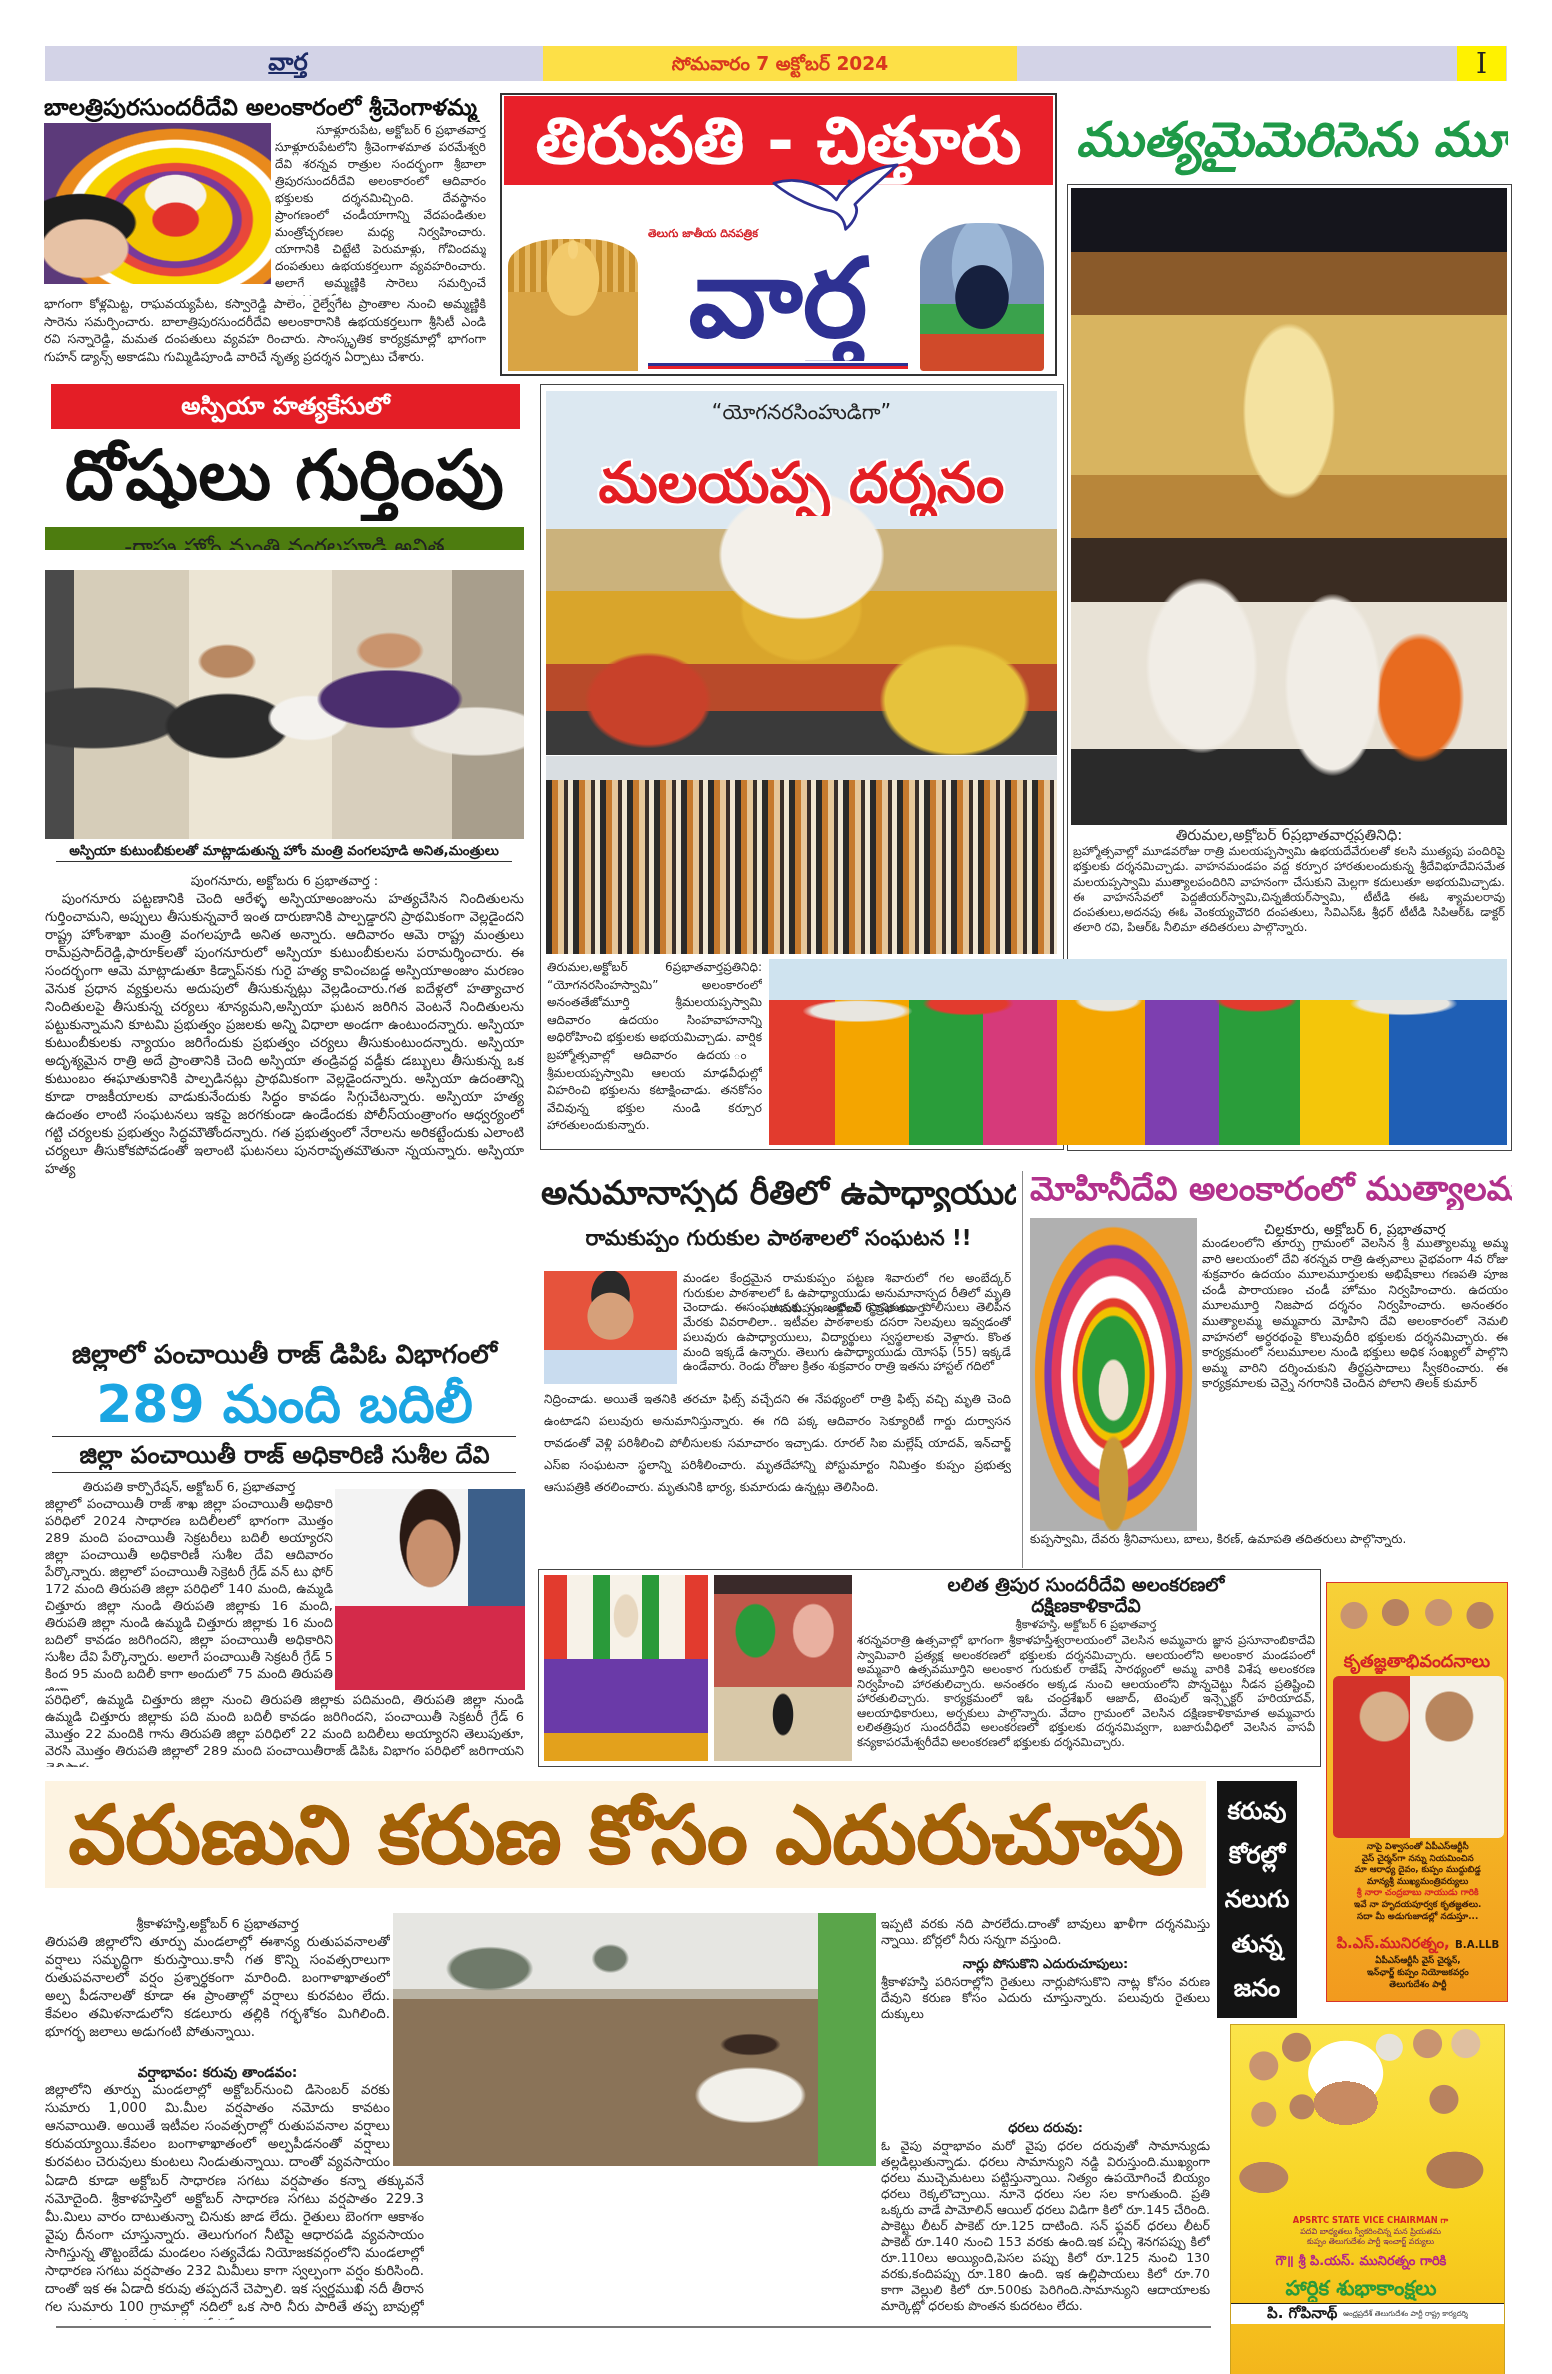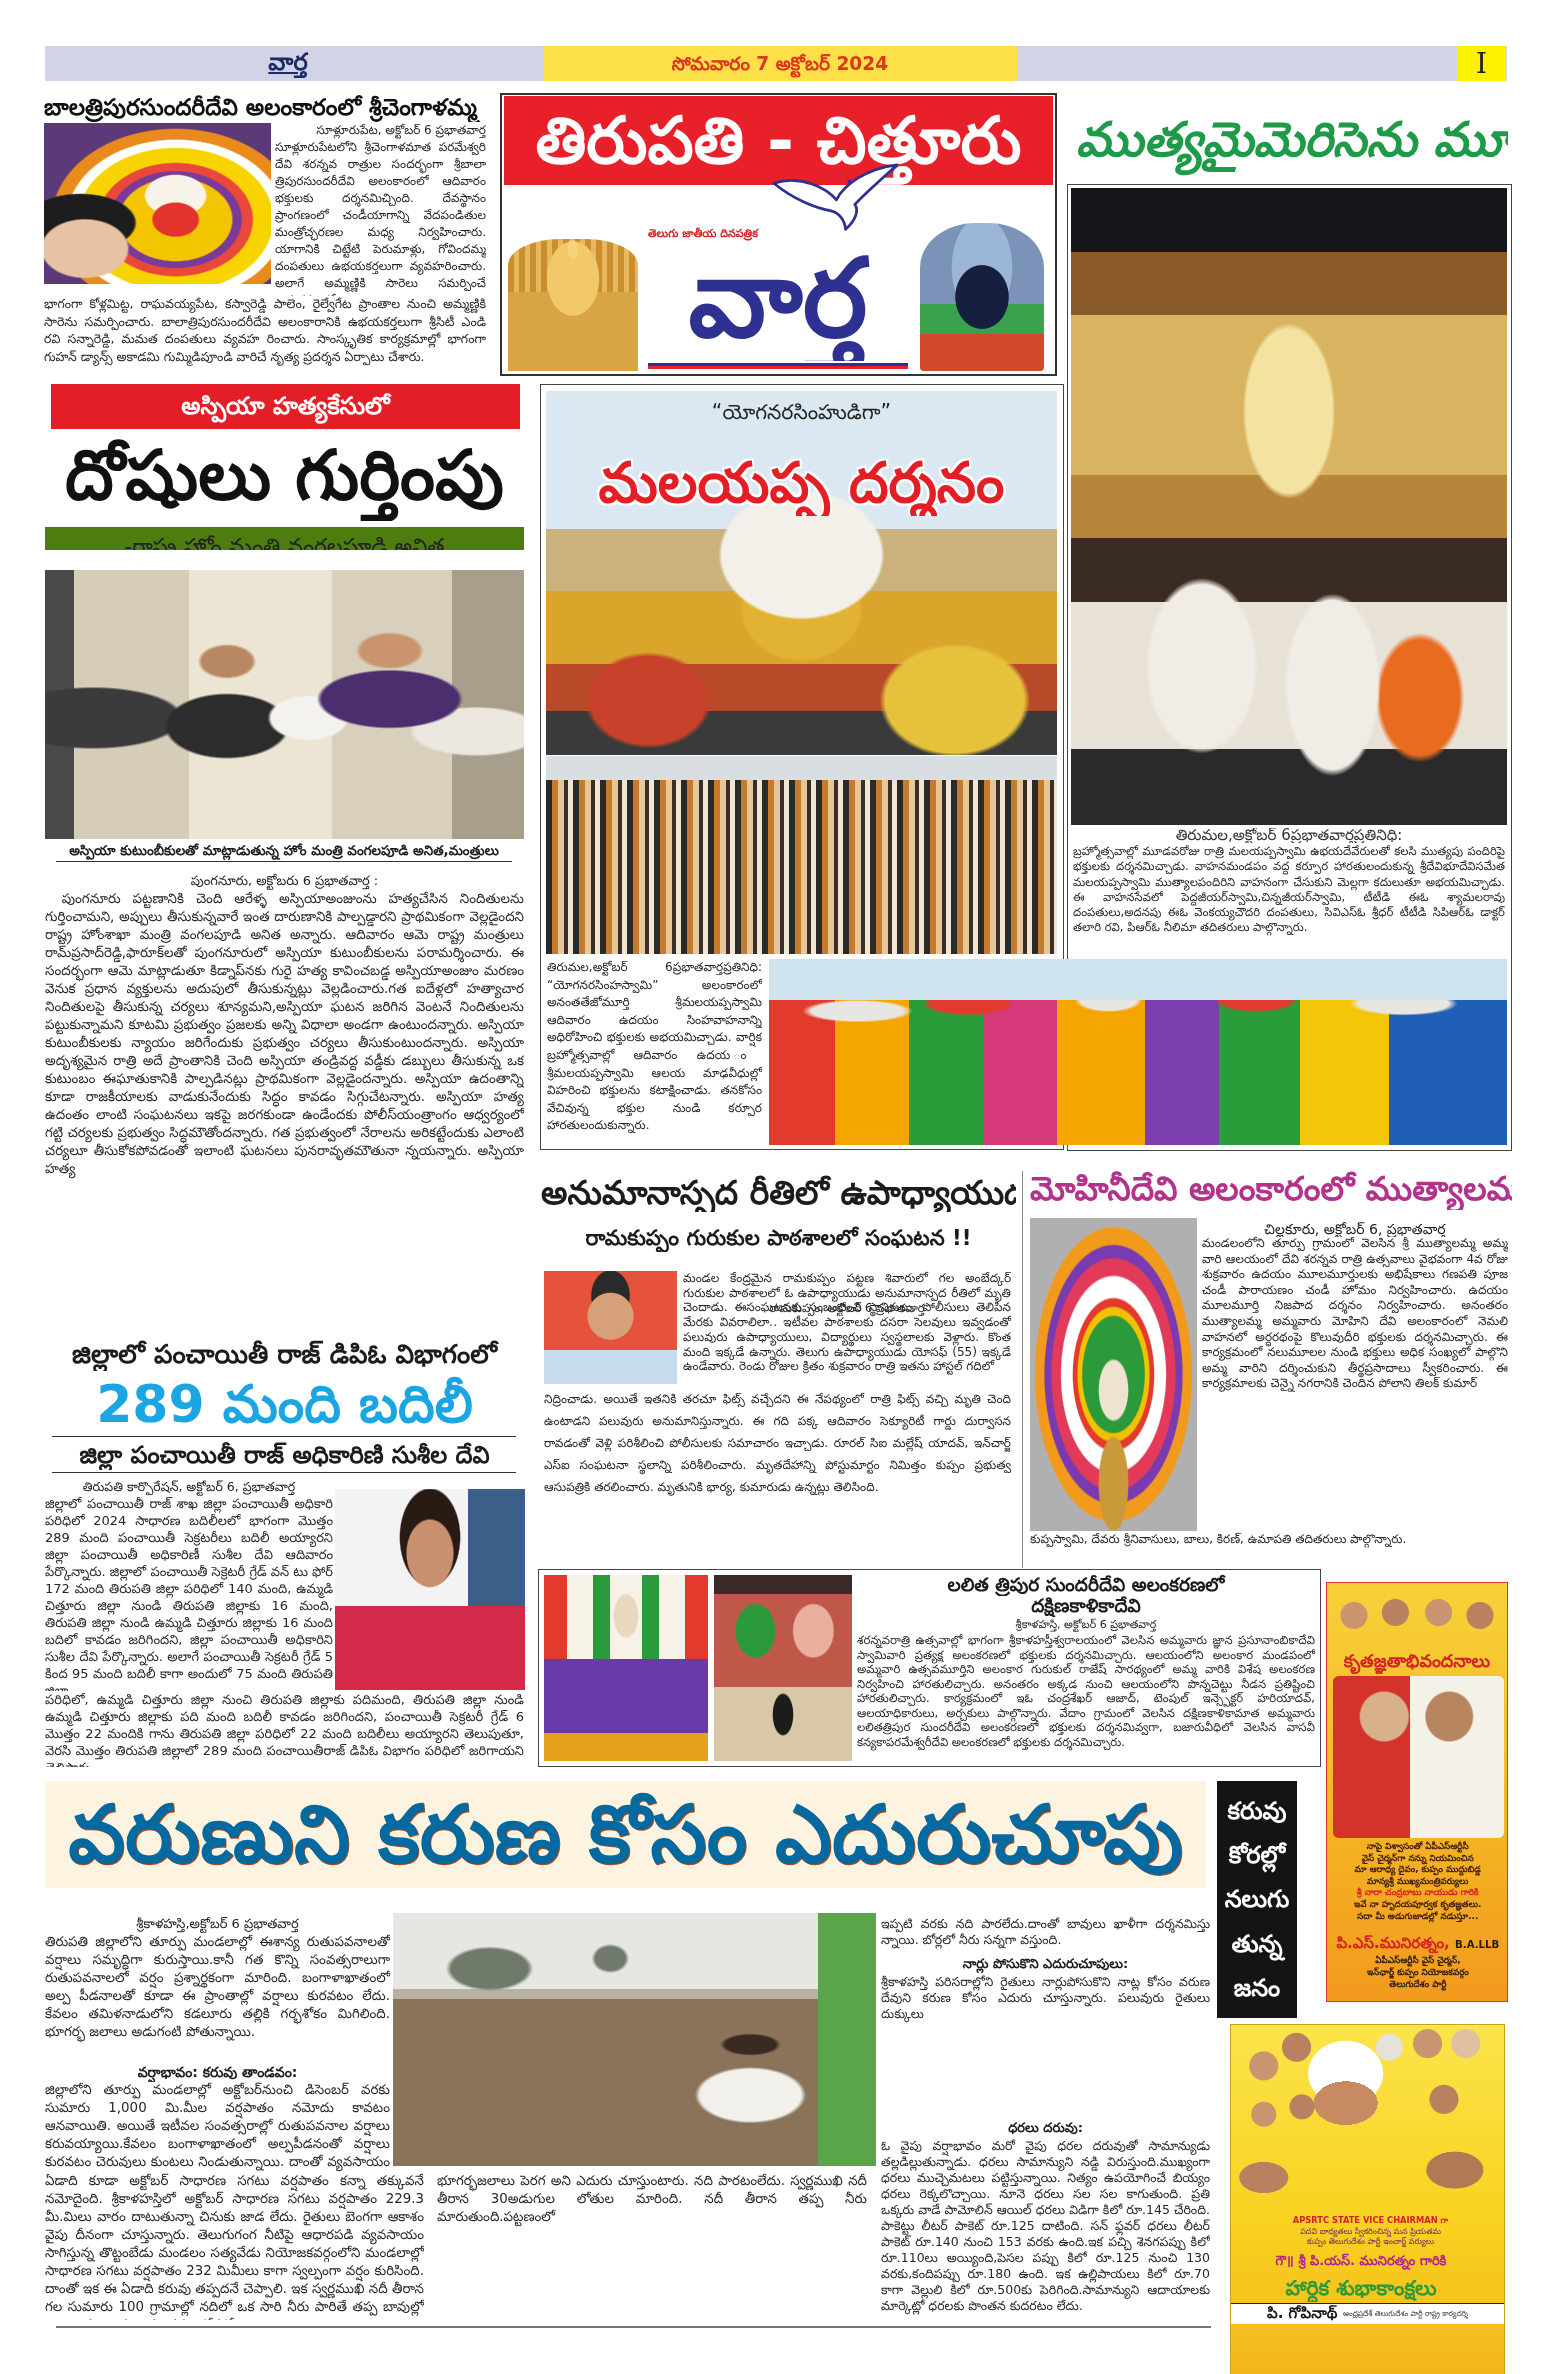--- a/index.html
+++ b/index.html
@@ -163,21 +163,21 @@
       radial-gradient(ellipse at 72% 30%, #e9b0a0 0 14%, transparent 15%),
       radial-gradient(ellipse at 50% 75%, #1c1c1c 0 10%, transparent 11%),
       linear-gradient(180deg, #3a2a2a 0 10%, #c0584a 10% 60%, #d8c8a8 60% 100%);}
   .la-head1{left:857px;top:1574px;width:458px;height:22px;font-size:18.6px;font-weight:bold;line-height:22px;text-align:center;white-space:nowrap;}
   .la-head2{left:857px;top:1595px;width:458px;height:22px;font-size:18.6px;font-weight:bold;line-height:22px;text-align:center;white-space:nowrap;}
   .la-dateline{left:857px;top:1618px;width:458px;height:14px;font-size:11px;line-height:14px;text-align:center;}
   .la-body{left:857px;top:1633px;width:458px;height:132px;font-size:11.6px;line-height:14.5px;}
 
   
   .dr-band{left:45px;top:1781px;width:1161px;height:107px;background:#fdf3e1;}
-  .dr-head{left:45px;top:1781px;width:1161px;height:107px;color:#0369a1;font-size:80px;font-weight:900;line-height:107px;text-align:center;white-space:nowrap;
+  .dr-head{left:45px;top:1781px;width:1161px;height:107px;color:#a16207;font-size:80px;font-weight:900;line-height:107px;text-align:center;white-space:nowrap;
     text-shadow:0.9px 0.9px 0 #b8470f;}
   .dr-side{left:1217px;top:1781px;width:80px;height:237px;background:#141414;color:#ffffff;
     display:flex;flex-direction:column;justify-content:space-around;align-items:center;padding:7.4px 0;}
   .dr-side span{font-size:24px;font-weight:bold;line-height:28px;white-space:nowrap;}
   .dr-dateline{left:45px;top:1915px;width:345px;height:17.6px;font-size:13px;line-height:17.6px;text-align:center;}
   .dr-col1a{left:45px;top:1933px;width:345px;height:130px;font-size:13.4px;line-height:18px;}
   .dr-sub1{left:45px;top:2063px;width:345px;height:18.6px;font-size:14px;font-weight:bold;line-height:18.6px;text-align:center;}
   .dr-col1b{left:45px;top:2081px;width:345px;height:91px;font-size:13.4px;line-height:18px;}
   .dr-col1c{left:45px;top:2172px;width:379px;height:148px;font-size:13.4px;line-height:18px;}
   .dr-photo{left:393px;top:1913px;width:483px;height:253px;
@@ -334,21 +334,20 @@
     <span>నలుగు</span>
     <span>తున్న</span>
     <span>జనం</span>
   </div>
   <div class="a dr-dateline">శ్రీకాళహస్తి,అక్టోబర్ 6 ప్రభాతవార్త</div>
   <div class="a txt dr-col1a">తిరుపతి జిల్లాలోని తూర్పు మండలాల్లో ఈశాన్య రుతుపవనాలతో వర్షాలు సమృద్ధిగా కురుస్తాయి.కానీ గత కొన్ని సంవత్సరాలుగా రుతుపవనాలలో వర్షం ప్రశ్నార్థకంగా మారింది. బంగాళాఖాతంలో అల్ప పీడనాలతో కూడా ఈ ప్రాంతాల్లో వర్షాలు కురవటం లేదు. కేవలం తమిళనాడులోని కడలూరు తల్లికి గర్భశోకం మిగిలింది. భూగర్భ జలాలు అడుగంటి పోతున్నాయి.</div>
   <div class="a dr-sub1">వర్షాభావం: కరువు తాండవం:</div>
   <div class="a txt dr-col1b">జిల్లాలోని తూర్పు మండలాల్లో అక్టోబర్‌నుంచి డిసెంబర్ వరకు సుమారు 1,000 మి.మీల వర్షపాతం నమోదు కావటం ఆనవాయితి. అయితే ఇటీవల సంవత్సరాల్లో రుతుపవనాల వర్షాలు కరువయ్యాయి.కేవలం బంగాళాఖాతంలో అల్పపీడనంతో వర్షాలు కురవటం చెరువులు కుంటలు నిండుతున్నాయి. దాంతో వ్యవసాయం ఎత్తుభారంగా మారుతుంది.ఈ</div>
   <div class="a txt dr-col1c">ఏడాది కూడా అక్టోబర్ సాధారణ సగటు వర్షపాతం కన్నా తక్కువనే నమోదైంది. శ్రీకాళహస్తిలో అక్టోబర్ సాధారణ సగటు వర్షపాతం 229.3 మీ.మిలు వారం దాటుతున్నా చినుకు జాడ లేదు. రైతులు బెంగగా ఆకాశం వైపు దీనంగా చూస్తున్నారు. తెలుగుగంగ నీటిపై ఆధారపడి వ్యవసాయం సాగిస్తున్న తొట్టంబేడు మండలం సత్యవేడు నియోజకవర్గంలోని మండలాల్లో సాధారణ సగటు వర్షపాతం 232 మిమీలు కాగా స్వల్పంగా వర్షం కురిసింది. దాంతో ఇక ఈ ఏడాది కరువు తప్పదనే చెప్పాలి. ఇక స్వర్ణముఖి నదీ తీరాన గల సుమారు 100 గ్రామాల్లో నదిలో ఒక సారి నీరు పారితే తప్ప బావుల్లో ఊటరాదు. బావులు నిండవు. బోర్లలో</div>
   <div class="a dr-photo"></div>
-  <div class="a txt dr-col2">భూగర్భజలాలు పెరగ అని ఎదురు చూస్తుంటారు. నది పారటంలేదు. స్వర్ణముఖి నదీ తీరాన 30అడుగుల లోతుల మారింది. నదీ తీరాన తప్ప నీరు మారుతుంది.పట్టణంలో</div>
   <div class="a txt dr-col3a">ఇప్పటి వరకు నది పారలేదు.దాంతో బావులు ఖాళీగా దర్శనమిస్తు న్నాయి. బోర్లలో నీరు సన్నగా వస్తుంది.</div>
   <div class="a dr-sub2">నార్లు పోసుకొని ఎదురుచూపులు:</div>
   <div class="a txt dr-col3b">శ్రీకాళహస్తి పరిసరాల్లోని రైతులు నార్లుపోసుకొని నాట్ల కోసం వరుణ దేవుని కరుణ కోసం ఎదురు చూస్తున్నారు. పలువురు రైతులు దుక్కులు</div>
   <div class="a dr-sub3">ధరలు దరువు:</div>
   <div class="a txt dr-col3c">ఓ వైపు వర్షాభావం మరో వైపు ధరల దరువుతో సామాన్యుడు తల్లడిల్లుతున్నాడు. ధరలు సామాన్యుని నడ్డి విరుస్తుంది.ముఖ్యంగా ధరలు ముచ్చెమటలు పట్టిస్తున్నాయి. నిత్యం ఉపయోగించే బియ్యం ధరలు రెక్కలొచ్చాయి. నూనె ధరలు సల సల కాగుతుంది. ప్రతి ఒక్కరు వాడే పామోలిన్ ఆయిల్ ధరలు విడిగా కిలో రూ.145 చేరింది. పాకెట్టు లీటర్ పాకెట్ రూ.125 దాటింది. సన్ ఫ్లవర్ ధరలు లీటర్ పాకెట్ రూ.140 నుంచి 153 వరకు ఉంది.ఇక పచ్చి శెనగపప్పు కిలో రూ.110లు అయ్యింది,పెసల పప్పు కిలో రూ.125 నుంచి 130 వరకు,కందిపప్పు రూ.180 ఉంది. ఇక ఉల్లిపాయలు కిలో రూ.70 కాగా వెల్లులి కిలో రూ.500కు పెరిగింది.సామాన్యుని ఆదాయాలకు మార్కెట్లో ధరలకు పొంతన కుదరటం లేదు.</div>
   <div class="a dr-rule"></div>
 
   <div class="a ad1">
     <div class="ad1-faces"></div>
     <div class="ad1-title">కృతజ్ఞతాభివందనాలు</div>

